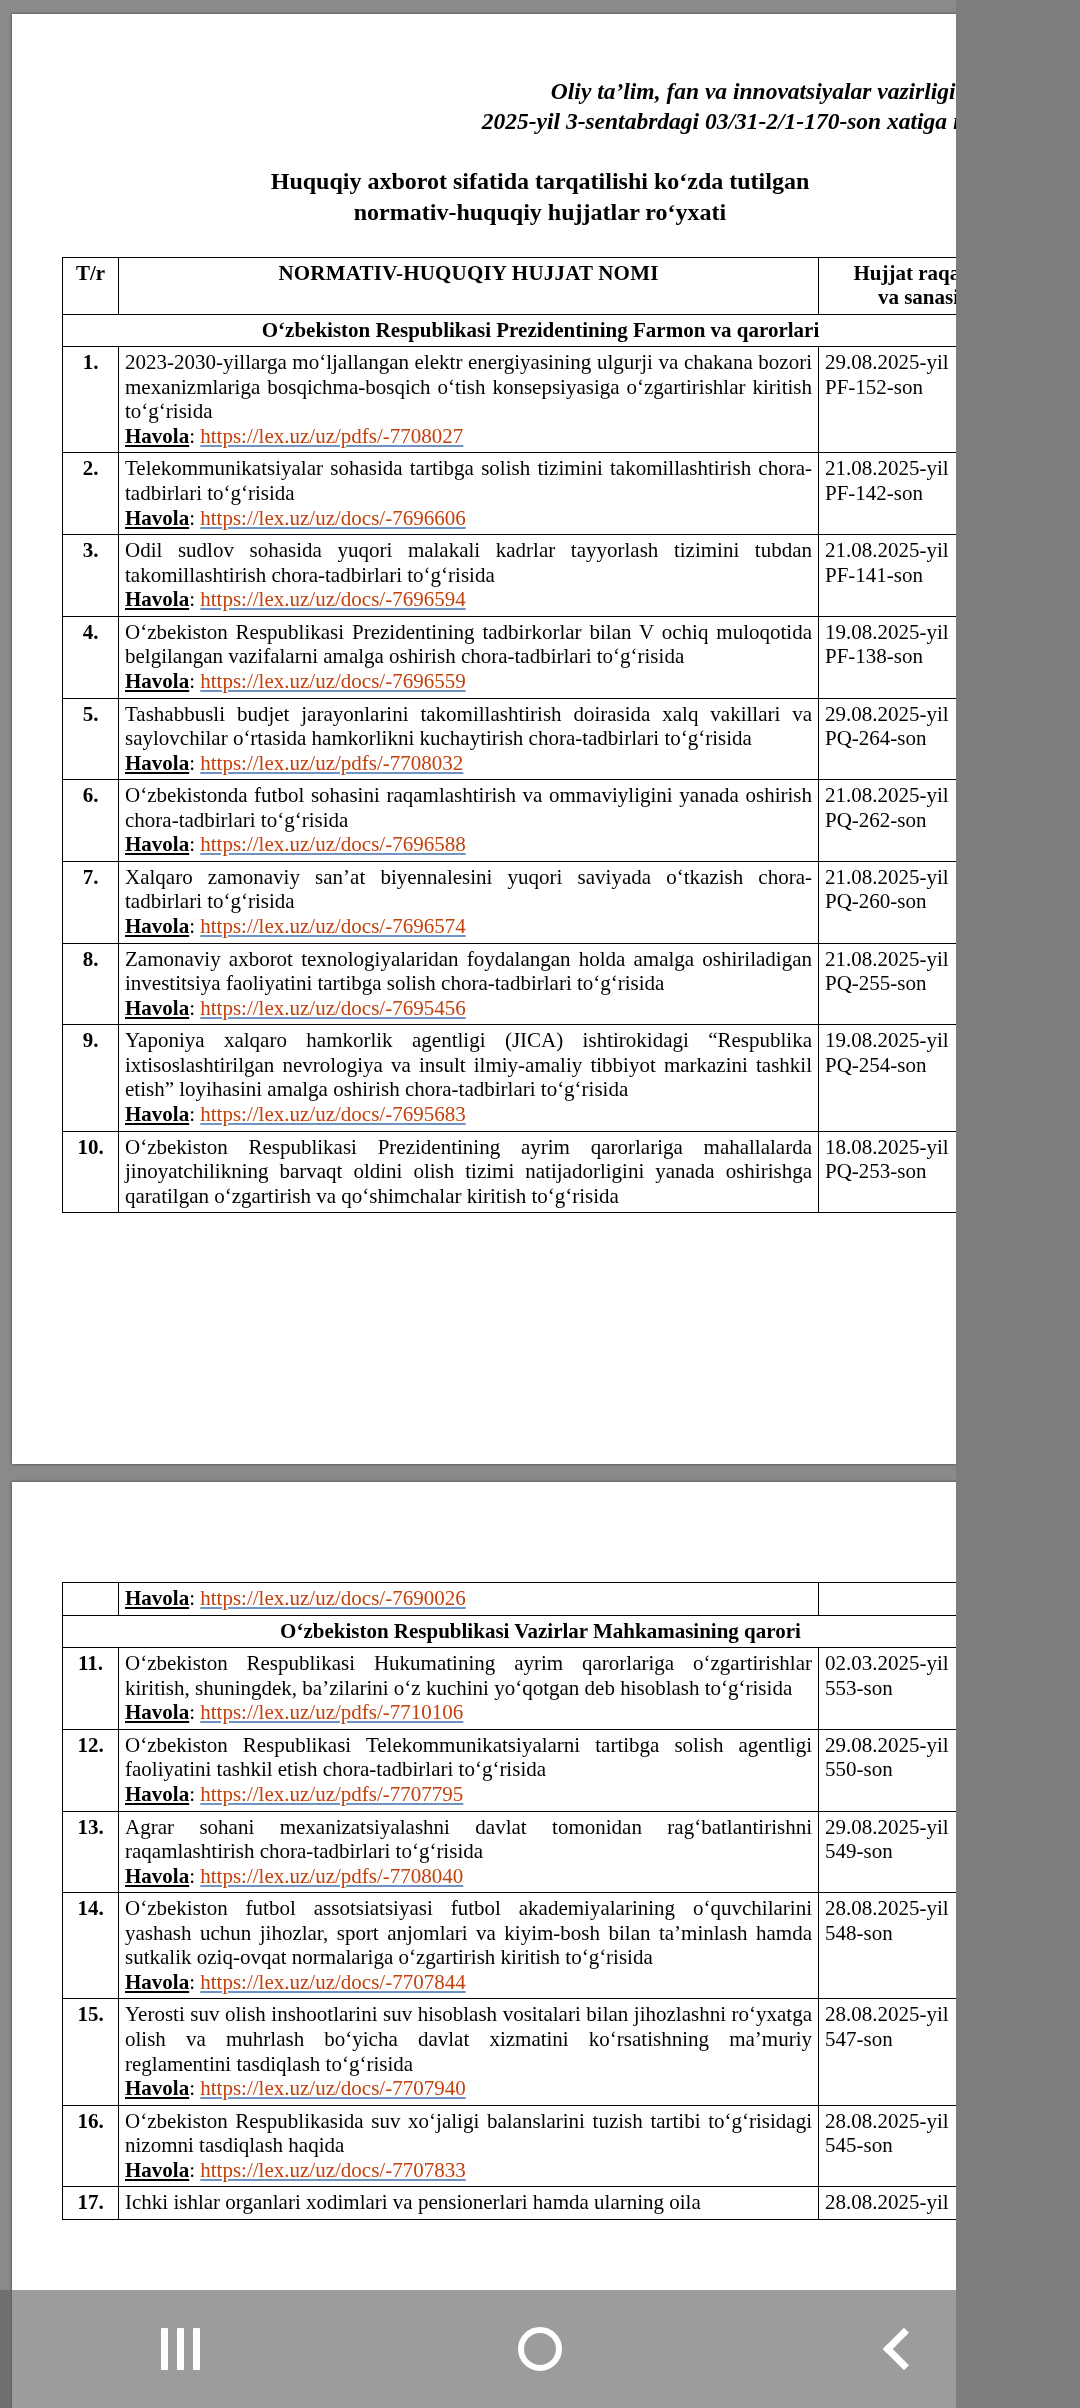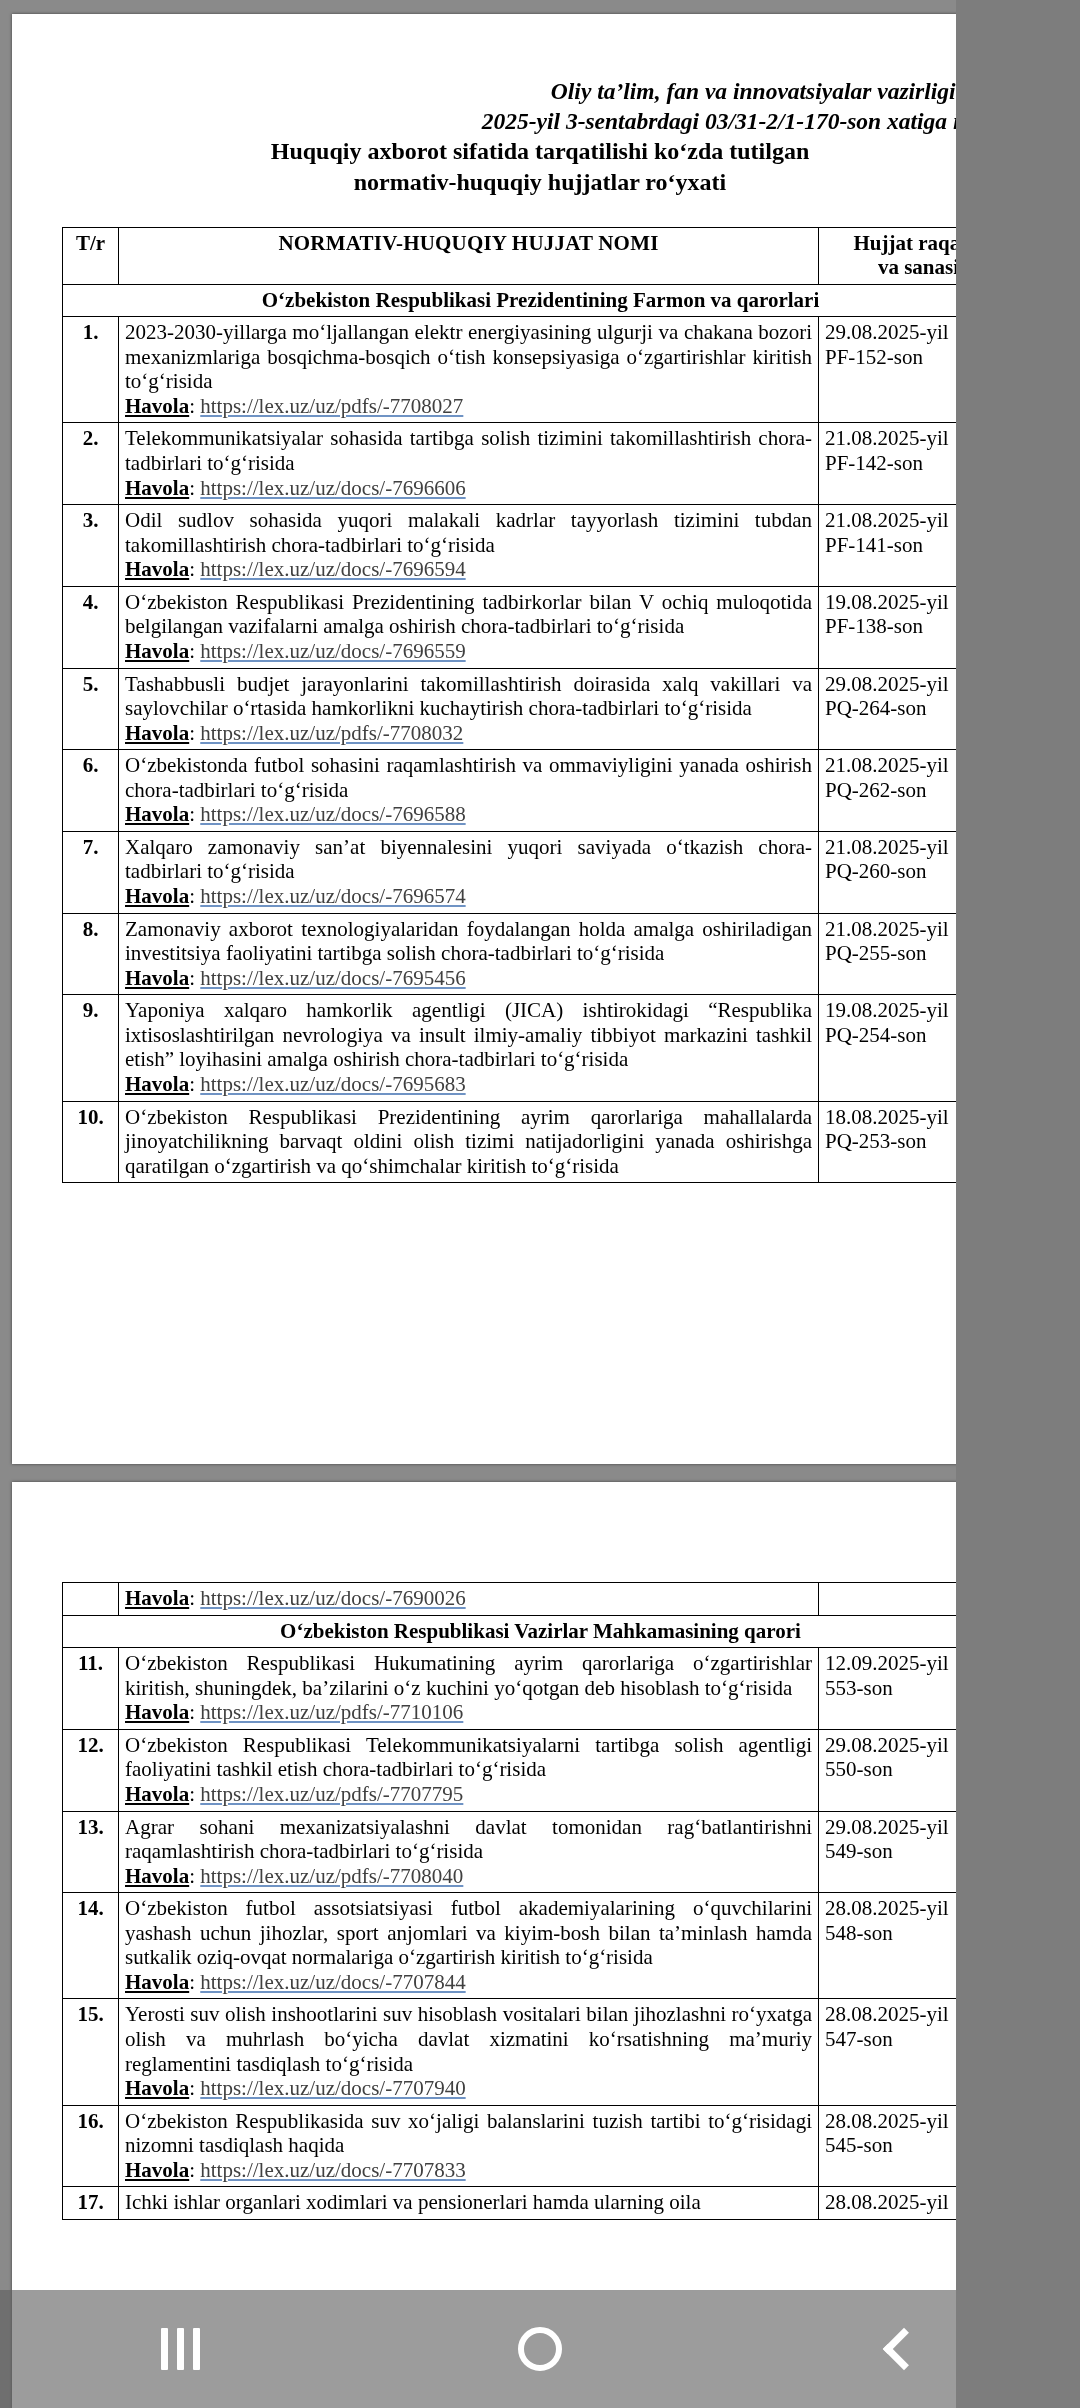--- a/index.html
+++ b/index.html
@@ -42,20 +42,21 @@
     padding-right: 18px;
     color: #000;
   }
   .doc-header div { white-space: nowrap; }
 
   .doc-title {
     text-align: center;
     font-weight: bold;
     font-size: 24px;
     line-height: 1.3;
+    margin-top: 30px;
     color: #000;
   }
 
   
   table.reg {
     border-collapse: collapse;
     width: 100%;
     margin-top: 28px;
     table-layout: fixed;
     padding-left: 28px;
@@ -109,21 +110,21 @@
     vertical-align: top;
     font-size: 21px;
     line-height: 1.35;
     padding-top: 4px;
   }
   td.meta span { display: block; }
 
   .hav { margin-top: 0; }
   .hav b { font-weight: bold; text-decoration: underline; }
   .link {
-    color: #404040;
+    color: #c2410c;
     text-decoration: underline;
     text-decoration-color: #6f93c4;
     text-underline-offset: 2px;
   }
 
   
   .clip-row td { border-bottom: none; }
 
   
   #navbar {
@@ -340,21 +341,21 @@
           <tr>
             <td class="section" colspan="3">O‘zbekiston Respublikasi Vazirlar Mahkamasining qarori</td>
           </tr>
         <tr>
               <td class="num">11.</td>
               <td class="name">
                 <div>O‘zbekiston Respublikasi Hukumatining ayrim qarorlariga o‘zgartirishlar kiritish, shuningdek, ba’zilarini o‘z kuchini yo‘qotgan deb hisoblash to‘g‘risida</div>
                 <div class="hav"><b>Havola</b><span>: </span><a class="link" href="#">https://lex.uz/uz/pdfs/-7710106</a></div>
               </td>
               <td class="meta">
-                <span>12.09.2025-yil</span>
+                <span>02.03.2025-yil</span>
                 <span>553-son</span>
               </td>
             </tr>
             <tr>
               <td class="num">12.</td>
               <td class="name">
                 <div>O‘zbekiston Respublikasi Telekommunikatsiyalarni tartibga solish agentligi faoliyatini tashkil etish chora-tadbirlari to‘g‘risida</div>
                 <div class="hav"><b>Havola</b><span>: </span><a class="link" href="#">https://lex.uz/uz/pdfs/-7707795</a></div>
               </td>
               <td class="meta">

